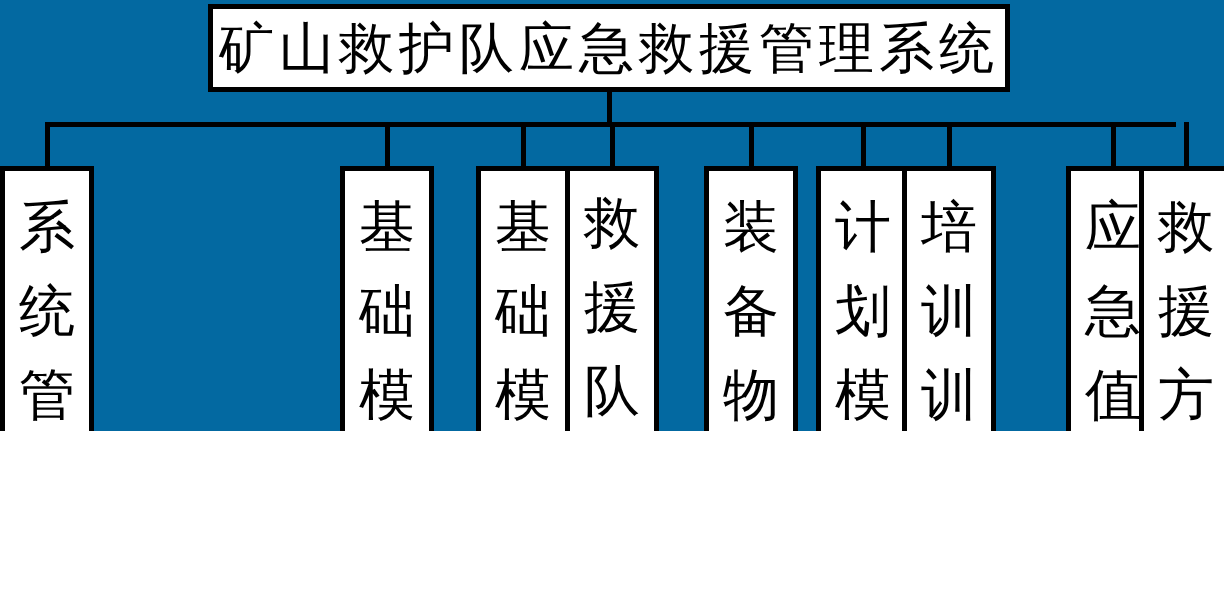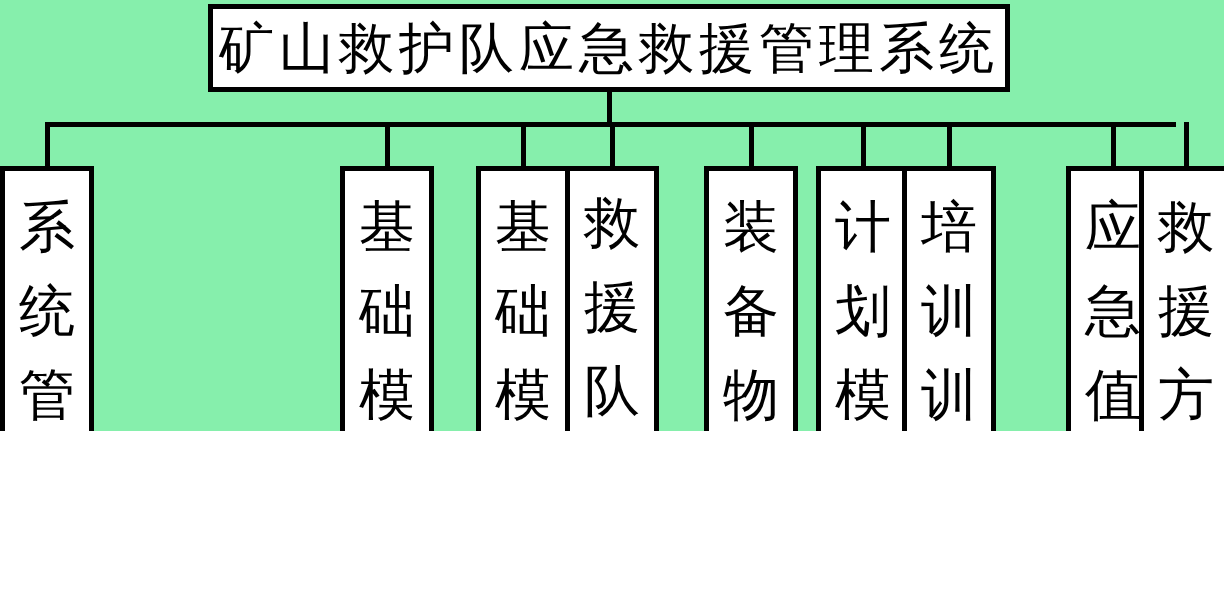--- a/index.html
+++ b/index.html
@@ -4,21 +4,21 @@
 <style>
   html, body {
     margin: 0;
     padding: 0;
     background: #ffffff;
   }
   #diagram {
     position: relative;
     width: 1224px;
     height: 431px;
-    background: #86efac;
+    background: #0369a1;
     font-family: "DejaVu Serif", "Liberation Serif", serif;
     color: #000000;
     overflow: hidden;
   }
   .root-box {
     position: absolute;
     left: 208px;
     top: 4px;
     width: 792px;
     height: 78px;

